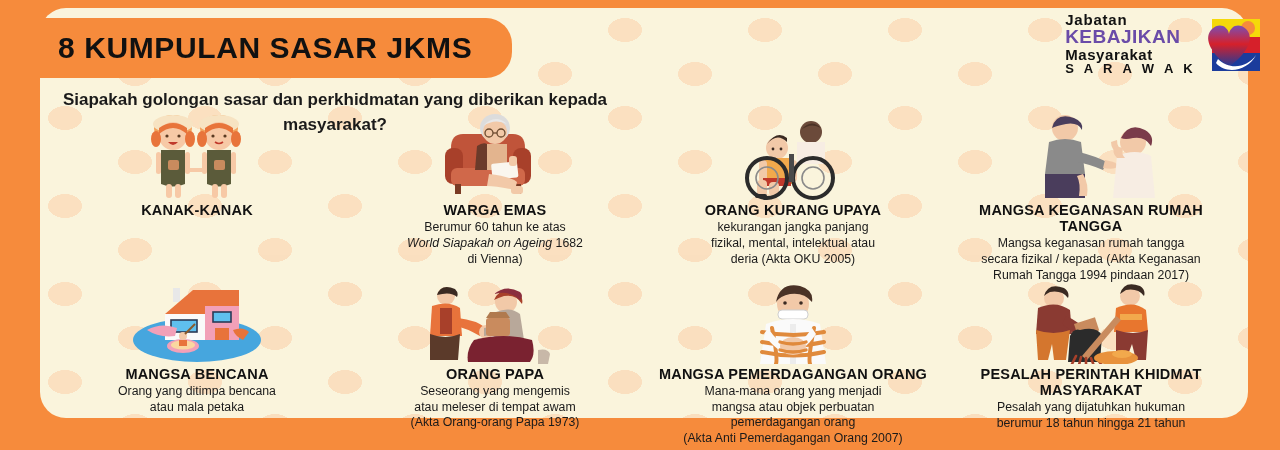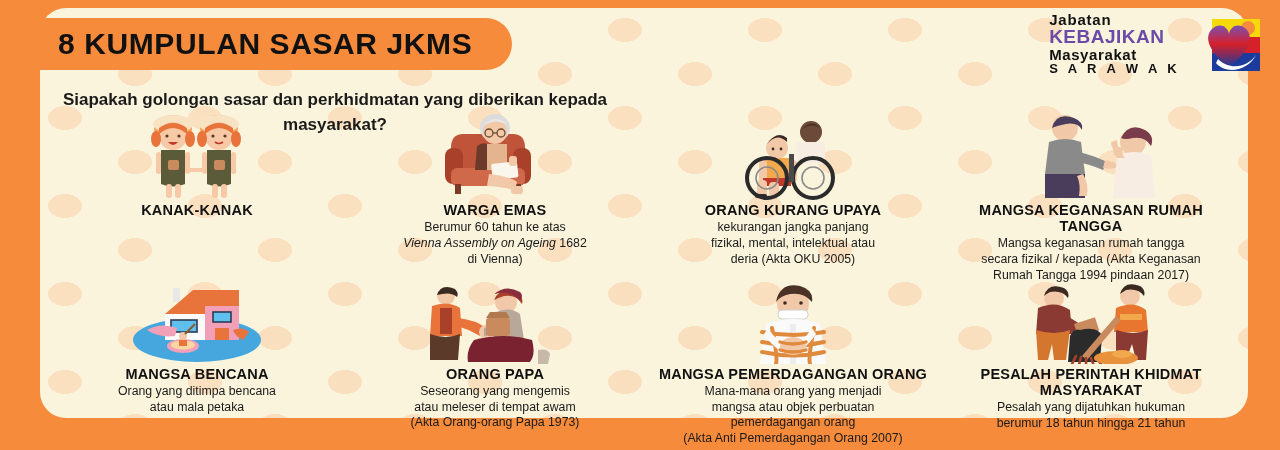--- a/index.html
+++ b/index.html
@@ -37,21 +37,21 @@
     background-size: 140px 88px;
     background-position: 0 0, 0 0;
     opacity: .85;
     pointer-events: none;
   }
 
   
   .title-bar {
     position: absolute;
     left: 24px; top: 18px;
-    height: 52px;
+    height: 60px;
     padding: 0 40px 0 34px;
     background: #F68B3C;
     border-radius: 0 26px 26px 0;
     display: flex; align-items: center;
     z-index: 6;
   }
   .title-bar .title {
     font-size: 30px;
     font-weight: 800;
     letter-spacing: .6px;
@@ -68,21 +68,21 @@
     font-weight: 700;
     line-height: 1.45;
     color: #1a1a1a;
     z-index: 6;
   }
 
   
   .logo {
     position: absolute;
     right: 18px; top: 12px;
-    display: flex; align-items: center; gap: 16px;
+    display: flex; align-items: center; gap: 0;
     z-index: 7;
   }
   .logo-text { text-align: left; line-height: 1.02; }
   .logo-text .l1 { font-size: 15px; font-weight: 700; color: #111; letter-spacing: .8px; }
   .logo-text .l2 { font-size: 19px; font-weight: 800; color: #6A4BA8; letter-spacing: .5px; }
   .logo-text .l3 { font-size: 15px; font-weight: 700; color: #111; letter-spacing: .6px; }
   .logo-text .l4 { font-size: 13px; font-weight: 700; color: #111; letter-spacing: 3.4px; }
   .logo-mark { width: 66px; height: 58px; flex: 0 0 66px; }
 
   
@@ -227,21 +227,21 @@
           <path d="M46 38 q6 -4 10 -2 v26 h-12 z" fill="#6B3A2A"></path>
           <rect x="60" y="56" width="26" height="16" rx="2" fill="#FAF6EE" transform="rotate(-6 60 56)"></rect>
           <rect x="78" y="48" width="8" height="10" rx="3" fill="#F2C9A8"></rect>
           <path d="M58 66 q20 2 28 8 l-2 8 q-18 -4 -28 -4 z" fill="#F2C9A8"></path>
           <rect x="80" y="78" width="12" height="8" rx="3" fill="#F2C9A8"></rect>
         </svg>
       </div>
       <div class="card-title">WARGA EMAS</div>
       <div class="card-desc">
         <div>Berumur 60 tahun ke atas</div>
-        <div><span style="font-style:italic">Vienna Assembly on Ageing</span><span> 1682</span></div>
+        <div><span style="font-style:italic">World Siapakah on Ageing</span><span> 1682</span></div>
         <div>di Vienna)</div>
       </div>
     </div>
 
     <div class="card">
       <div class="art">
         <svg width="120" height="92" viewBox="0 0 120 92">
           <circle cx="78" cy="24" r="11" fill="#6B4A3A"></circle>
           <path d="M68 22 q10 -12 20 -2 q-10 -6 -20 2 z" fill="#4A3226"></path>
           <path d="M64 34 h28 v22 h-28 z" fill="#F7EDE3"></path>

